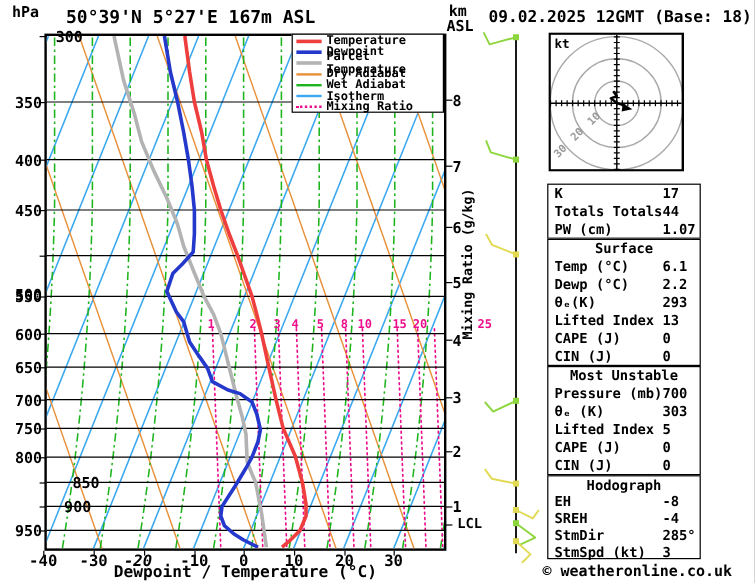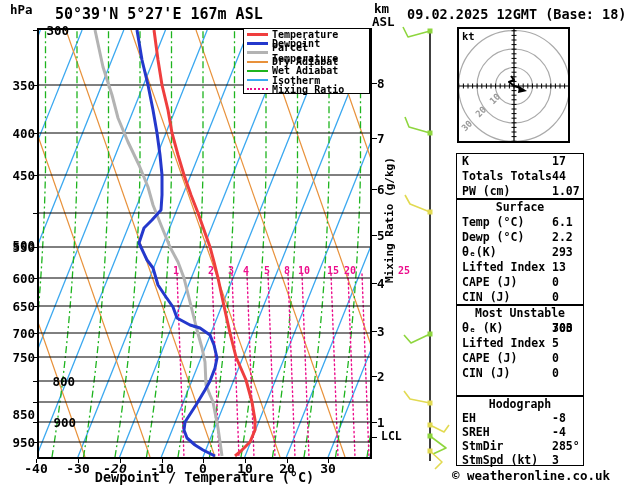--- a/index.html
+++ b/index.html
@@ -257,23 +257,23 @@
       <div class="pressure-label" style="top: 240px;">550</div>
       <div class="tick" style="left: 33px; top: 247px; width: 6px; height: 1px;"></div>
       <div class="pressure-label" style="top: 271px;">600</div>
       <div class="tick" style="left: 33px; top: 278px; width: 6px; height: 1px;"></div>
       <div class="pressure-label" style="top: 299px;">650</div>
       <div class="tick" style="left: 33px; top: 306px; width: 6px; height: 1px;"></div>
       <div class="pressure-label" style="top: 326px;">700</div>
       <div class="tick" style="left: 33px; top: 333px; width: 6px; height: 1px;"></div>
       <div class="pressure-label" style="top: 350px;">750</div>
       <div class="tick" style="left: 33px; top: 357px; width: 6px; height: 1px;"></div>
-      <div class="pressure-label" style="top: 374px; margin-left: 40px;">800</div>
+      <div class="pressure-label" style="top: 374px;">800</div>
       <div class="tick" style="left: 33px; top: 381px; width: 6px; height: 1px;"></div>
-      <div class="pressure-label" style="top: 407px;">850</div>
+      <div class="pressure-label" style="top: 395px; margin-left: 48px;">850</div>
       <div class="tick" style="left: 33px; top: 402px; width: 6px; height: 1px;"></div>
       <div class="pressure-label" style="top: 415px; margin-left: 41px;">900</div>
       <div class="tick" style="left: 33px; top: 422px; width: 6px; height: 1px;"></div>
       <div class="pressure-label" style="top: 435px;">950</div>
       <div class="tick" style="left: 33px; top: 442px; width: 6px; height: 1px;"></div>
       <div class="km-label" style="top: 76px;">8</div>
       <div class="tick" style="left: 370px; top: 83px; width: 7px; height: 1px;"></div>
       <div class="km-label" style="top: 131px;">7</div>
       <div class="tick" style="left: 370px; top: 138px; width: 7px; height: 1px;"></div>
       <div class="km-label" style="top: 182px;">6</div>
@@ -326,21 +326,21 @@
         <div class="hdr">Surface</div>
         <div class="row"><div style="display: inline;">Temp (°C)</div><div class="val">6.1</div></div>
         <div class="row"><div style="display: inline;">Dewp (°C)</div><div class="val">2.2</div></div>
         <div class="row"><div style="display: inline;">θₑ(K)</div><div class="val">293</div></div>
         <div class="row"><div style="display: inline;">Lifted Index</div><div class="val">13</div></div>
         <div class="row"><div style="display: inline;">CAPE (J)</div><div class="val">0</div></div>
         <div class="row"><div style="display: inline;">CIN (J)</div><div class="val">0</div></div>
       </div>
       <div class="data-box" style="top: 305px; height: 91px; line-height: 15px;">
         <div class="hdr">Most Unstable</div>
-        <div class="row"><div class="val">700</div></div>
+        <div class="row"><div style="display: inline;">Pressure (mb)</div><div class="val">700</div></div>
         <div class="row"><div style="display: inline;">θₑ (K)</div><div class="val">303</div></div>
         <div class="row"><div style="display: inline;">Lifted Index</div><div class="val">5</div></div>
         <div class="row"><div style="display: inline;">CAPE (J)</div><div class="val">0</div></div>
         <div class="row"><div style="display: inline;">CIN (J)</div><div class="val">0</div></div>
       </div>
       <div class="data-box" style="top: 396px; height: 70px; line-height: 14px;">
         <div class="hdr">Hodograph</div>
         <div class="row"><div style="display: inline;">EH</div><div class="val">-8</div></div>
         <div class="row"><div style="display: inline;">SREH</div><div class="val">-4</div></div>
         <div class="row"><div style="display: inline;">StmDir</div><div class="val">285°</div></div>

